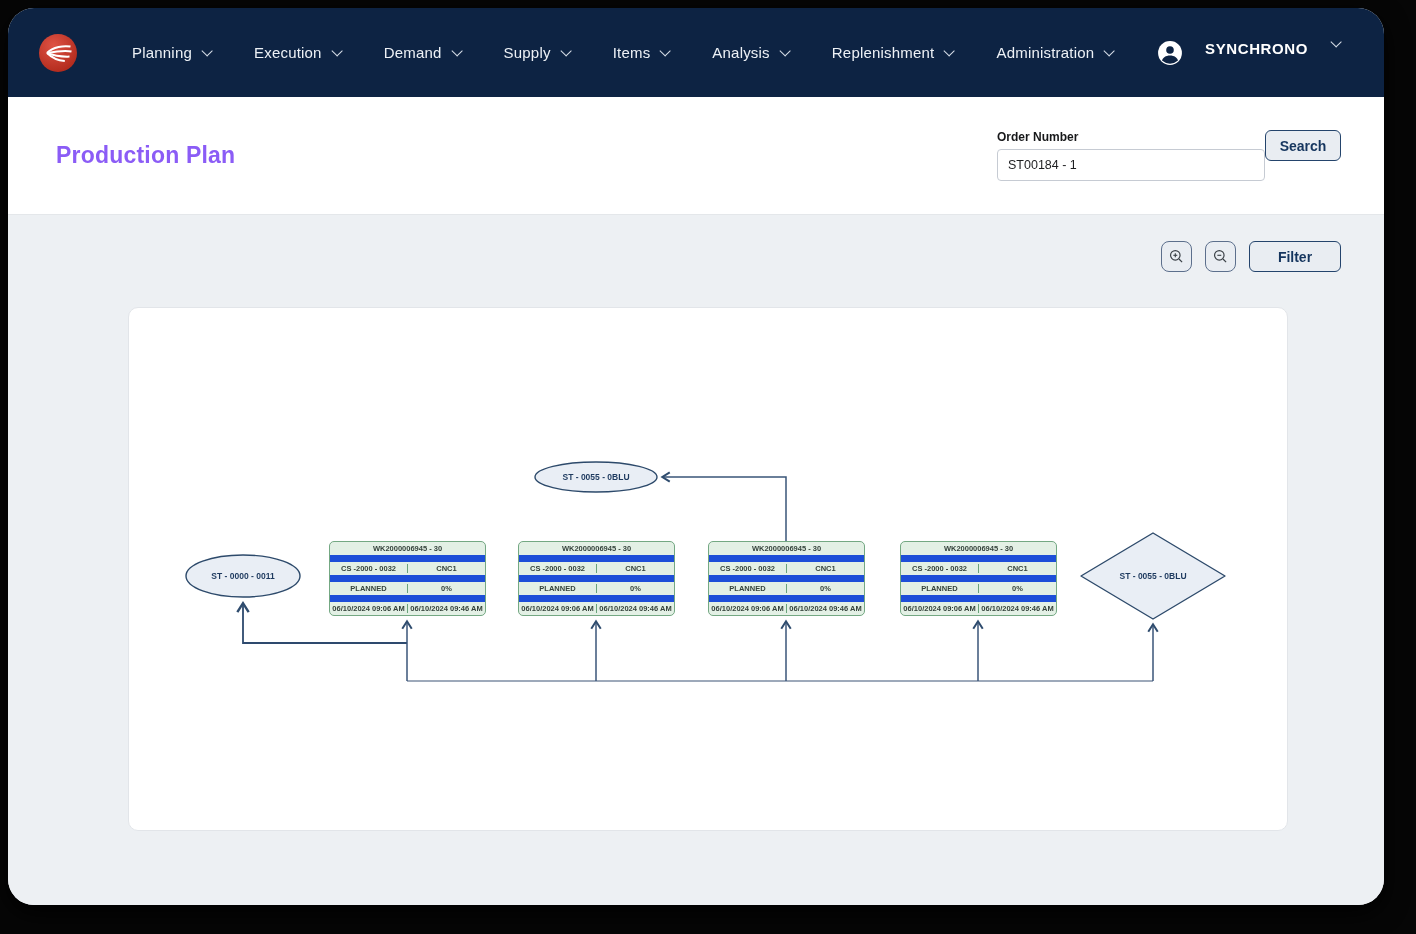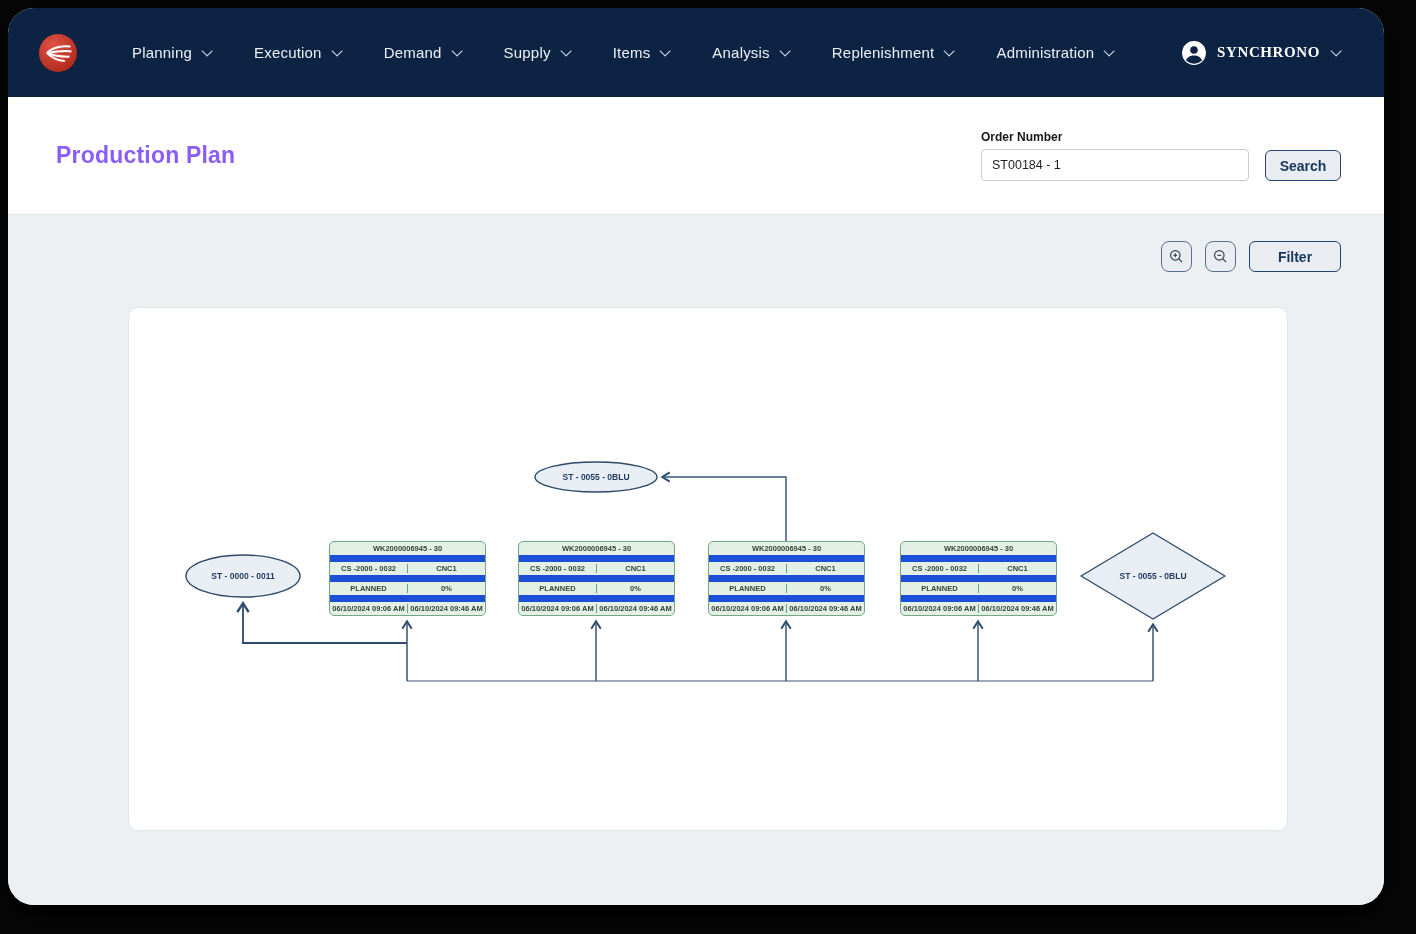--- a/index.html
+++ b/index.html
@@ -11,28 +11,28 @@
 
   
   .navbar { height:89px; background:#0D2343; display:flex; align-items:center;
             padding:0 46px 0 30px; }
   .logo { width:40px; height:40px; margin-right:54px; flex:0 0 auto; cursor:pointer; }
   .nav-items { display:flex; align-items:center; gap:45px; }
   .nav-item { display:flex; align-items:center; gap:9px; color:#EDF1F6; font-size:15px;
               letter-spacing:.2px; cursor:pointer; white-space:nowrap; }
   .chev { width:8px; height:8px; border-right:1.6px solid #D7DEE8; border-bottom:1.6px solid #D7DEE8;
           transform:rotate(45deg) translateY(-3px); display:inline-block; }
-  .user { margin-left:auto; display:flex; align-items:center; gap:10px; color:#fff;
-          font-size:15px; font-weight:700; letter-spacing:.6px; cursor:pointer;font-family:Liberation Serif, serif; }
+  .user { margin-left:auto; display:flex; align-items:flex-start; gap:22px; color:#fff;
+          font-size:15px; font-weight:700; letter-spacing:.6px; cursor:pointer; }
 
   
   .header { height:118px; background:#fff; border-bottom:1px solid #E4E7EA;
             display:flex; align-items:center; padding:0 43px 0 48px; }
   .page-title { font-size:23px; font-weight:700; color:#8b5cf6; letter-spacing:.2px; }
-  .header-right { margin-left:auto; display:flex; align-items:flex-end; gap:16px; }
+  .header-right { margin-left:auto; display:flex; }
   .order-group { display:flex; flex-direction:column; gap:5px; }
   .order-label { font-size:12px; font-weight:700; color:#17181A; }
   .order-input { width:268px; height:28px; border:1px solid #C6CBD3; border-radius:4px;
                  padding:15px 10px; font-size:12.5px; color:#1E1F21;
                  font-family:"Liberation Sans", sans-serif; }
   .btn { background:#E9EDF2; border:1px solid #24446C; border-radius:6px; color:#15355E;
          font-size:14px; font-weight:700; font-family:"Liberation Sans", sans-serif;
          cursor:pointer; }
   .search-btn { width:76px; height:31px; }
 

